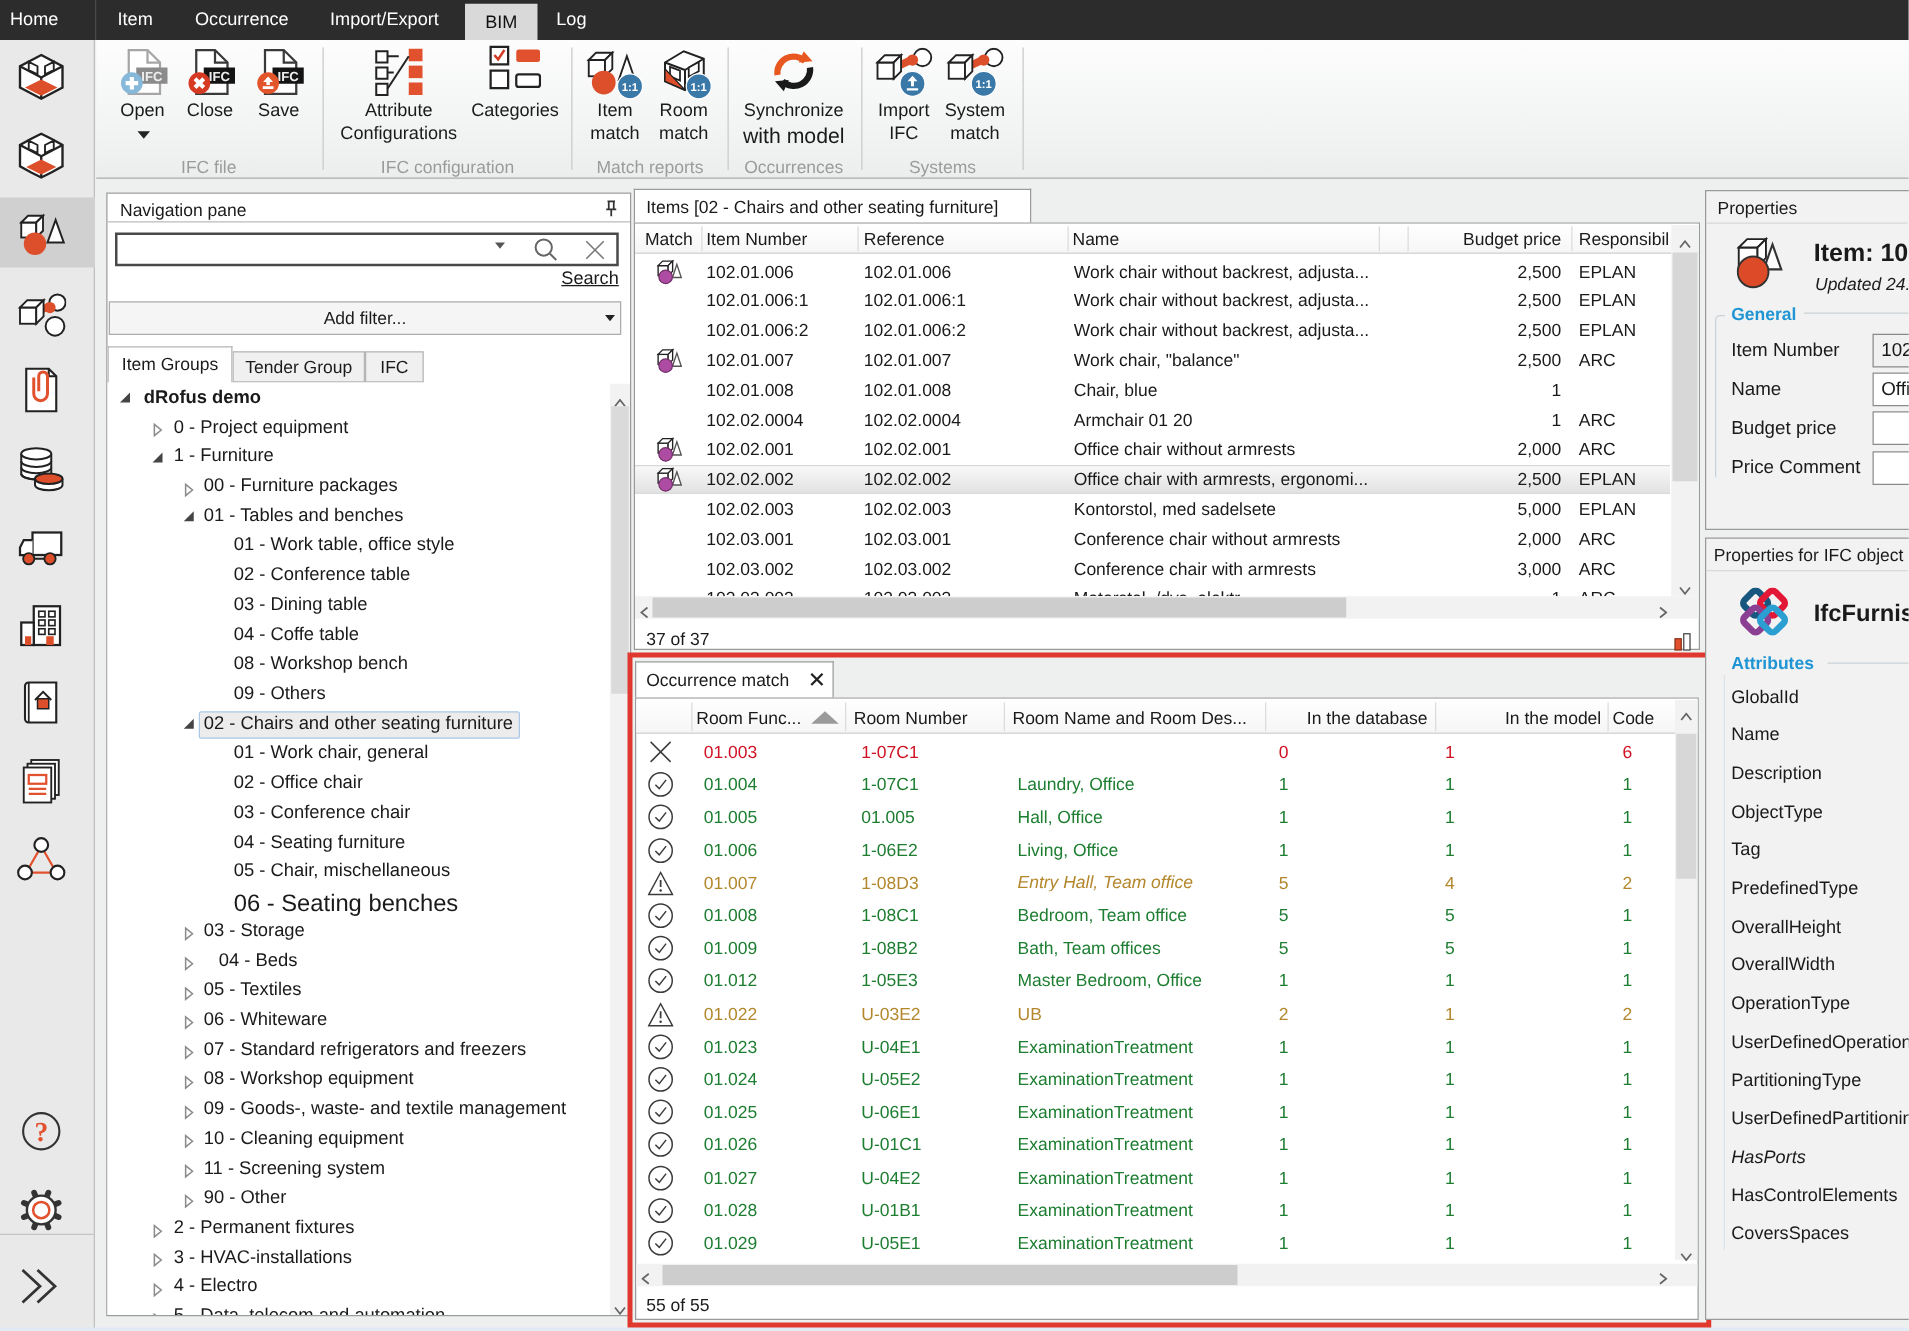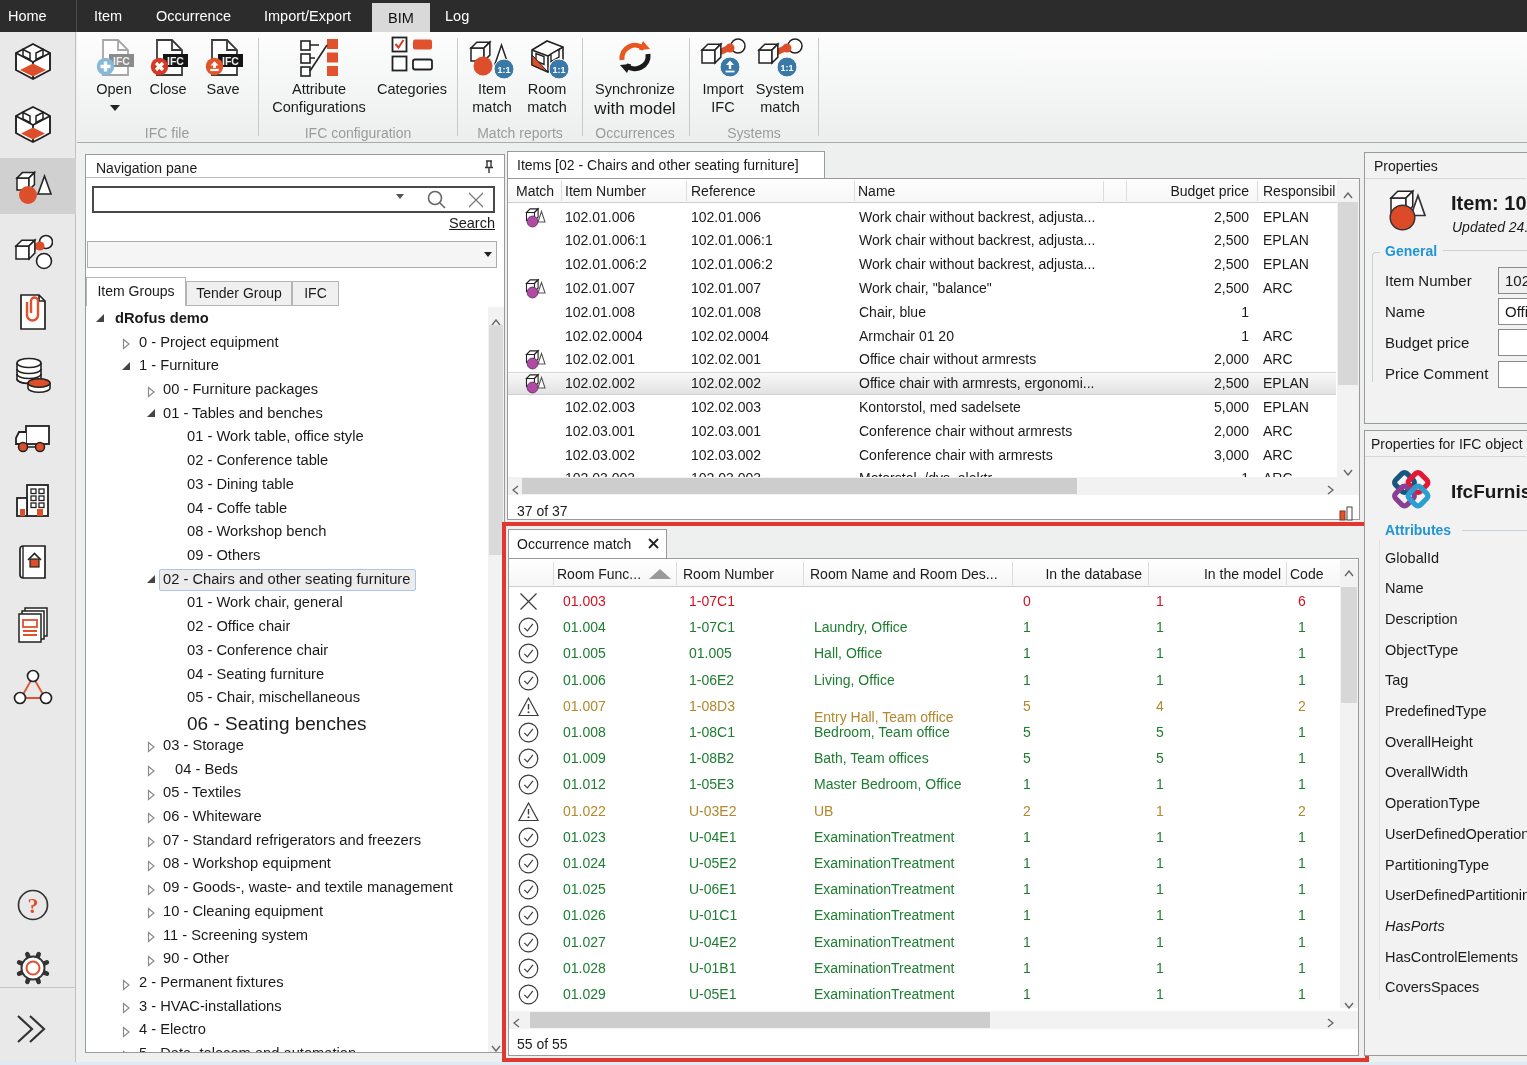--- a/index.html
+++ b/index.html
@@ -253,20 +253,21 @@
 <div class="abs" style="left:396px;top:194px;width:0;height:0;border-left:4.5px solid transparent;border-right:4.5px solid transparent;border-top:5.5px solid #555;"></div>
 <div class="abs" style="left:426px;top:189px;"><svg width="22" height="22" viewBox="0 0 22 22" style="">
         <circle cx="9" cy="9" r="6.5" fill="none" stroke="#666" stroke-width="1.6"></circle>
         <path d="M14 14 L19 19" stroke="#666" stroke-width="1.6"></path>
       </svg></div>
 <div class="abs" style="left:465px;top:189px;"><svg width="22" height="22" viewBox="0 0 22 22" style="">
         <path d="M4 4 L18 18 M18 4 L4 18" stroke="#777" stroke-width="1.2"></path>
       </svg></div>
 <div class="abs" style="left:403px;top:215px;width:92px;text-align:right;font-size:14.5px;text-decoration:underline;">Search</div>
 <div class="abs" style="left:87px;top:241px;width:410px;height:27px;background:#f5f5f5;border:1px solid #acacac;"></div>
+<div class="abs" style="left:87px;top:246px;width:410px;text-align:center;font-size:14px;">Add filter...</div>
 <div class="abs" style="left:484px;top:252px;width:0;height:0;border-left:4.5px solid transparent;border-right:4.5px solid transparent;border-top:5.5px solid #222;"></div>
 <div class="abs" style="left:87px;top:276px;width:410px;height:30px;"></div>
 <div class="abs" style="left:186px;top:281px;width:106px;height:25px;background:#f0f0f0;border:1px solid #b5b5b5;"></div>
 <div class="abs" style="left:186px;top:281px;width:106px;height:25px;"></div>
 <div class="abs vc" style="left:186px;top:281px;width:106px;height:24px;justify-content:center;font-size:14px;">Tender Group</div>
 <div class="abs" style="left:292px;top:281px;width:47px;height:25px;background:#f0f0f0;border:1px solid #b5b5b5;"></div>
 <div class="abs vc" style="left:292px;top:281px;width:47px;height:24px;justify-content:center;font-size:14px;">IFC</div>
 <div class="abs" style="left:86px;top:277px;width:100px;height:29px;background:#fff;border:1px solid #b5b5b5;border-bottom:none;"></div>
 <div class="abs vc" style="left:86px;top:277px;width:100px;height:28px;justify-content:center;font-size:14px;">Item Groups</div>
 <div class="abs" style="left:86px;top:306px;width:418px;height:746px;background:#fff;overflow:hidden;" id="tree">
@@ -552,21 +553,21 @@
 <div class="abs" style="left:514px;top:83.6px;font-size:14px;color:#1d7d31;">1</div>
 <div class="abs" style="left:647px;top:83.6px;font-size:14px;color:#1d7d31;">1</div>
 <div class="abs" style="left:789px;top:83.6px;font-size:14px;color:#1d7d31;">1</div>
 <div class="abs" style="left:9px;top:107.8px;"><svg width="21" height="21" viewBox="0 0 21 21" style="">
           <path d="M10.5 2 L20 19.5 H1 Z" fill="none" stroke="#3c3c3c" stroke-width="1.2"></path>
           <path d="M10.5 8 V13.5" stroke="#3c3c3c" stroke-width="1.4"></path>
           <circle cx="10.5" cy="16.3" r="1" fill="#3c3c3c"></circle>
         </svg></div>
 <div class="abs" style="left:54px;top:109.8px;font-size:14px;color:#b3872c;">01.007</div>
 <div class="abs" style="left:180px;top:109.8px;font-size:14px;color:#b3872c;">1-08D3</div>
-<div class="abs ell" style="left:305px;top:121px;width:195px;font-size:14px;color:#b3872c;">Entry Hall, Team office</div>
+<div class="abs ell" style="left:305px;top:109px;width:195px;font-size:14px;color:#b3872c;font-style:italic;">Entry Hall, Team office</div>
 <div class="abs" style="left:514px;top:109.8px;font-size:14px;color:#b3872c;">5</div>
 <div class="abs" style="left:647px;top:109.8px;font-size:14px;color:#b3872c;">4</div>
 <div class="abs" style="left:789px;top:109.8px;font-size:14px;color:#b3872c;">2</div>
 <div class="abs" style="left:9px;top:134.0px;"><svg width="21" height="21" viewBox="0 0 21 21" style="">
           <circle cx="10.5" cy="10.5" r="9.3" fill="none" stroke="#3c3c3c" stroke-width="1.2"></circle>
           <path d="M6.3 10.8 L9.4 13.9 L14.9 6.9" fill="none" stroke="#3c3c3c" stroke-width="1.2"></path>
         </svg></div>
 <div class="abs" style="left:54px;top:136.0px;font-size:14px;color:#1d7d31;">01.008</div>
 <div class="abs" style="left:180px;top:136.0px;font-size:14px;color:#1d7d31;">1-08C1</div>
 <div class="abs ell" style="left:305px;top:136.0px;width:195px;font-size:14px;color:#1d7d31;">Bedroom, Team office</div>

